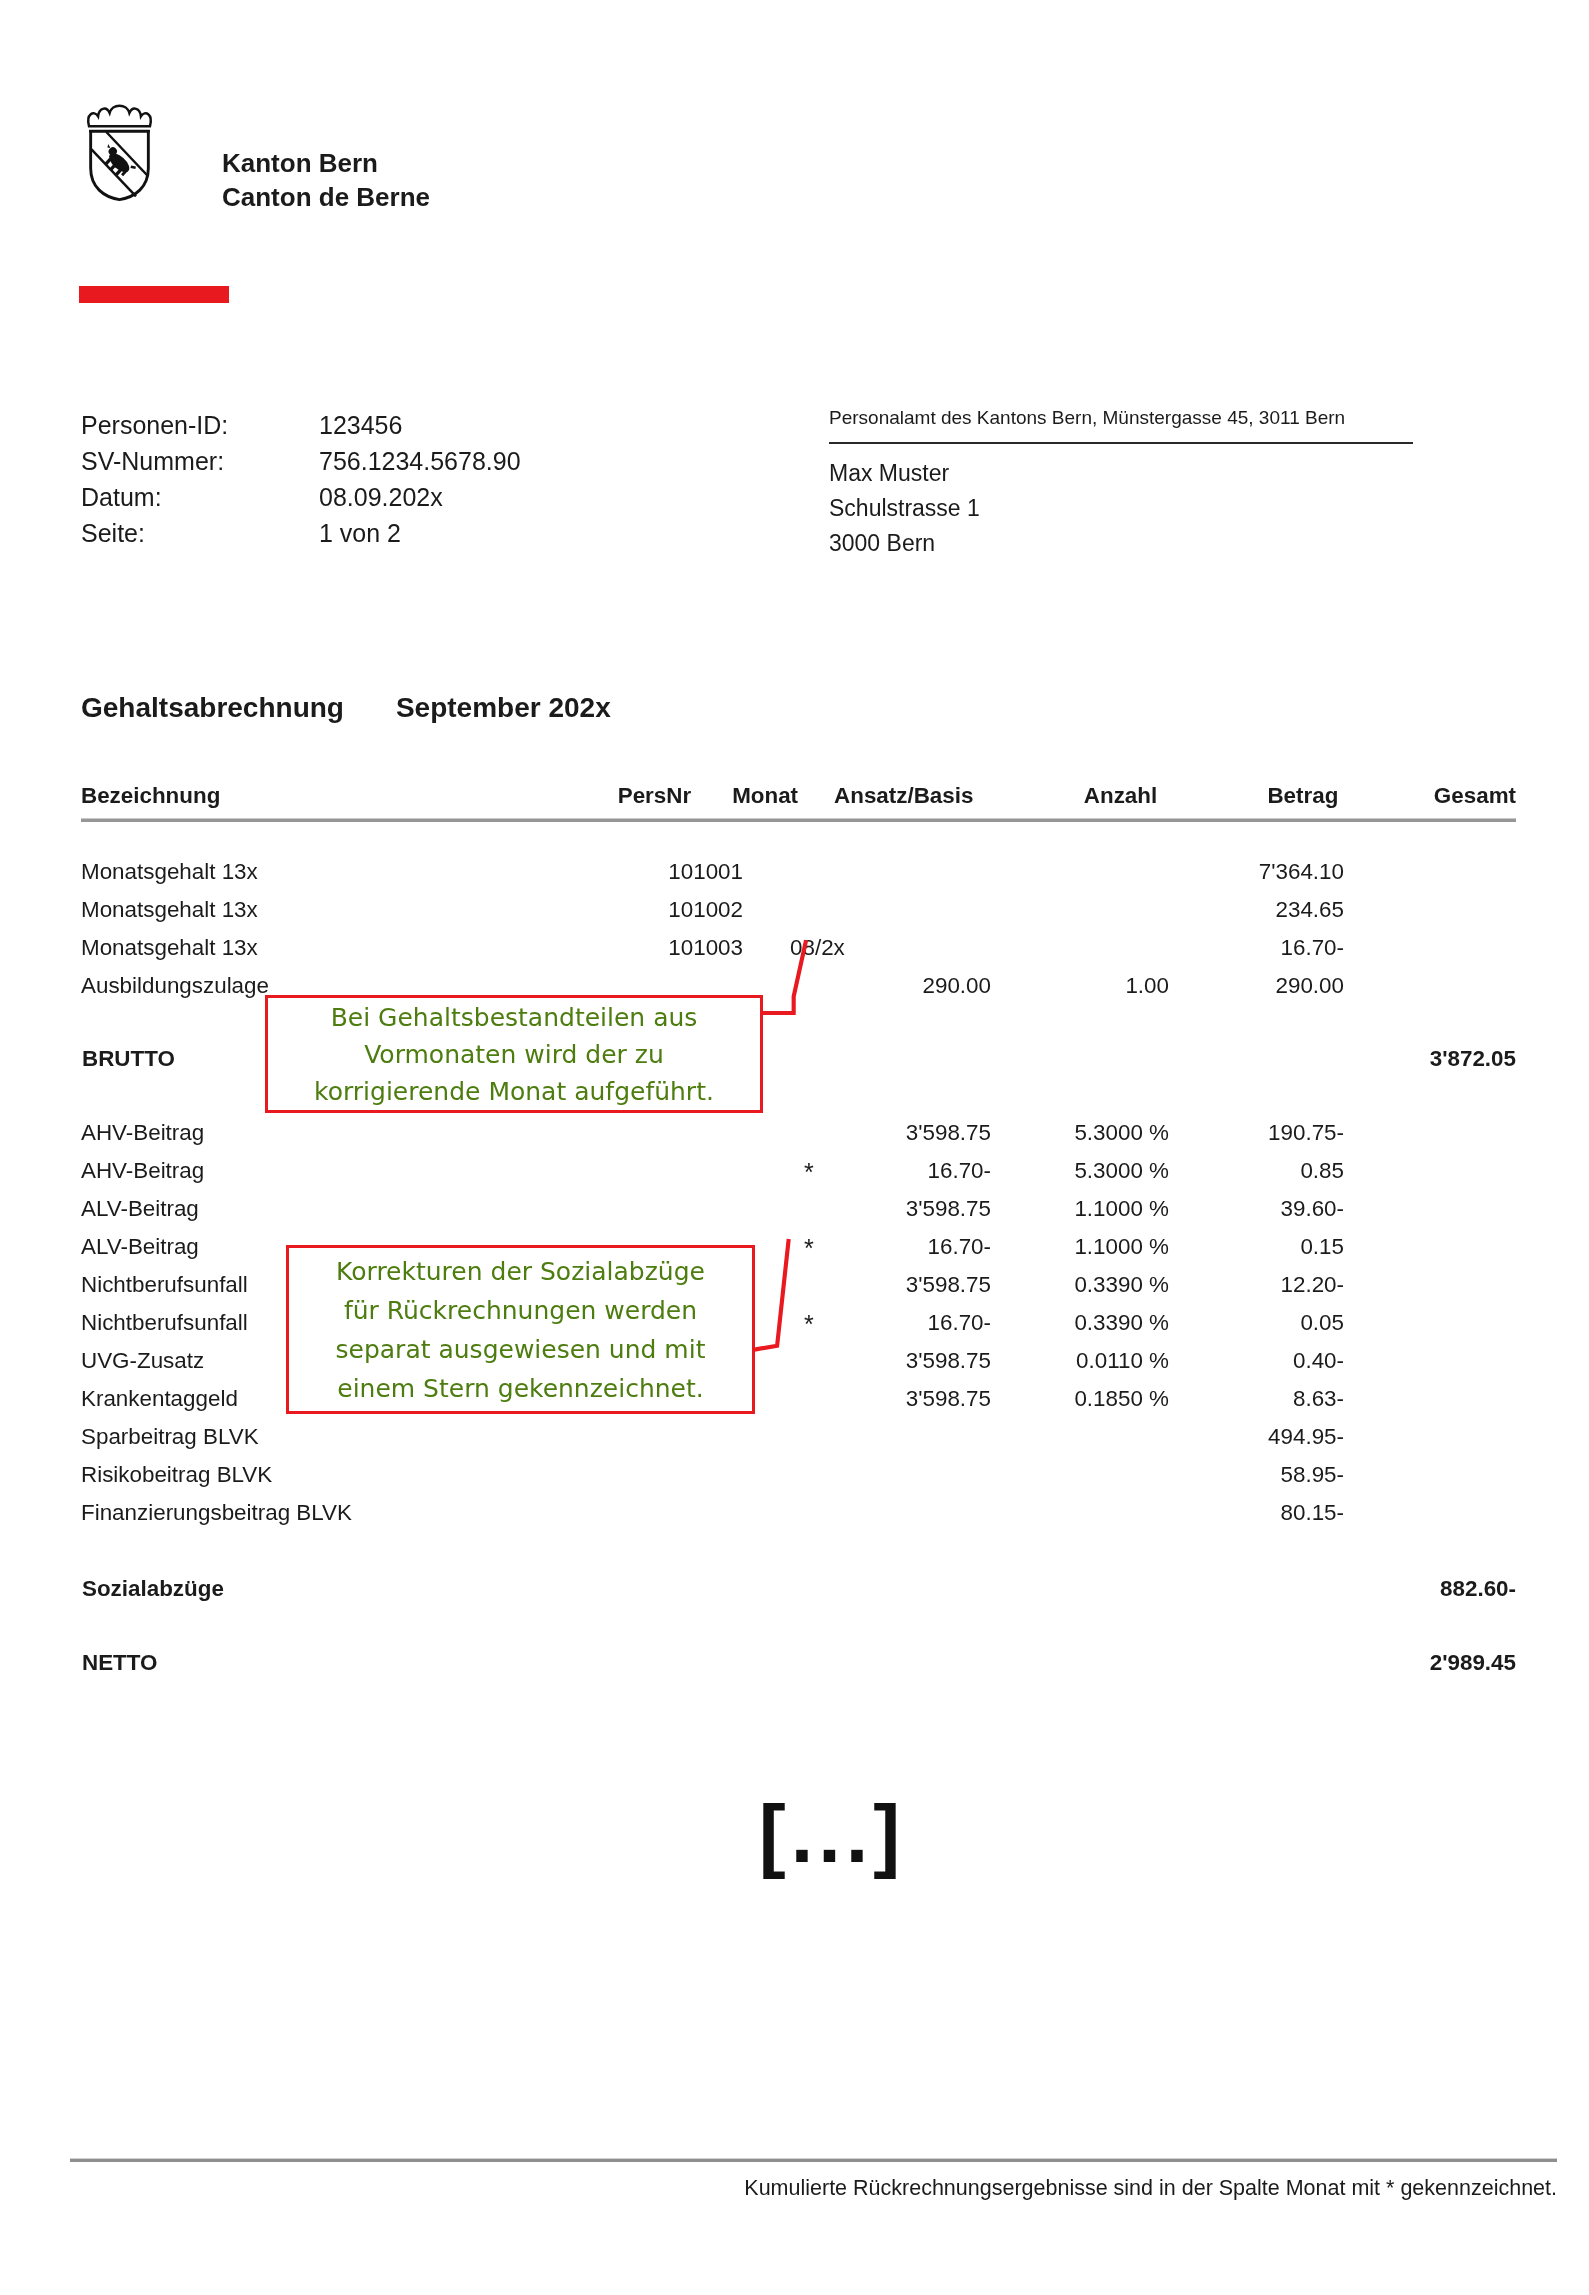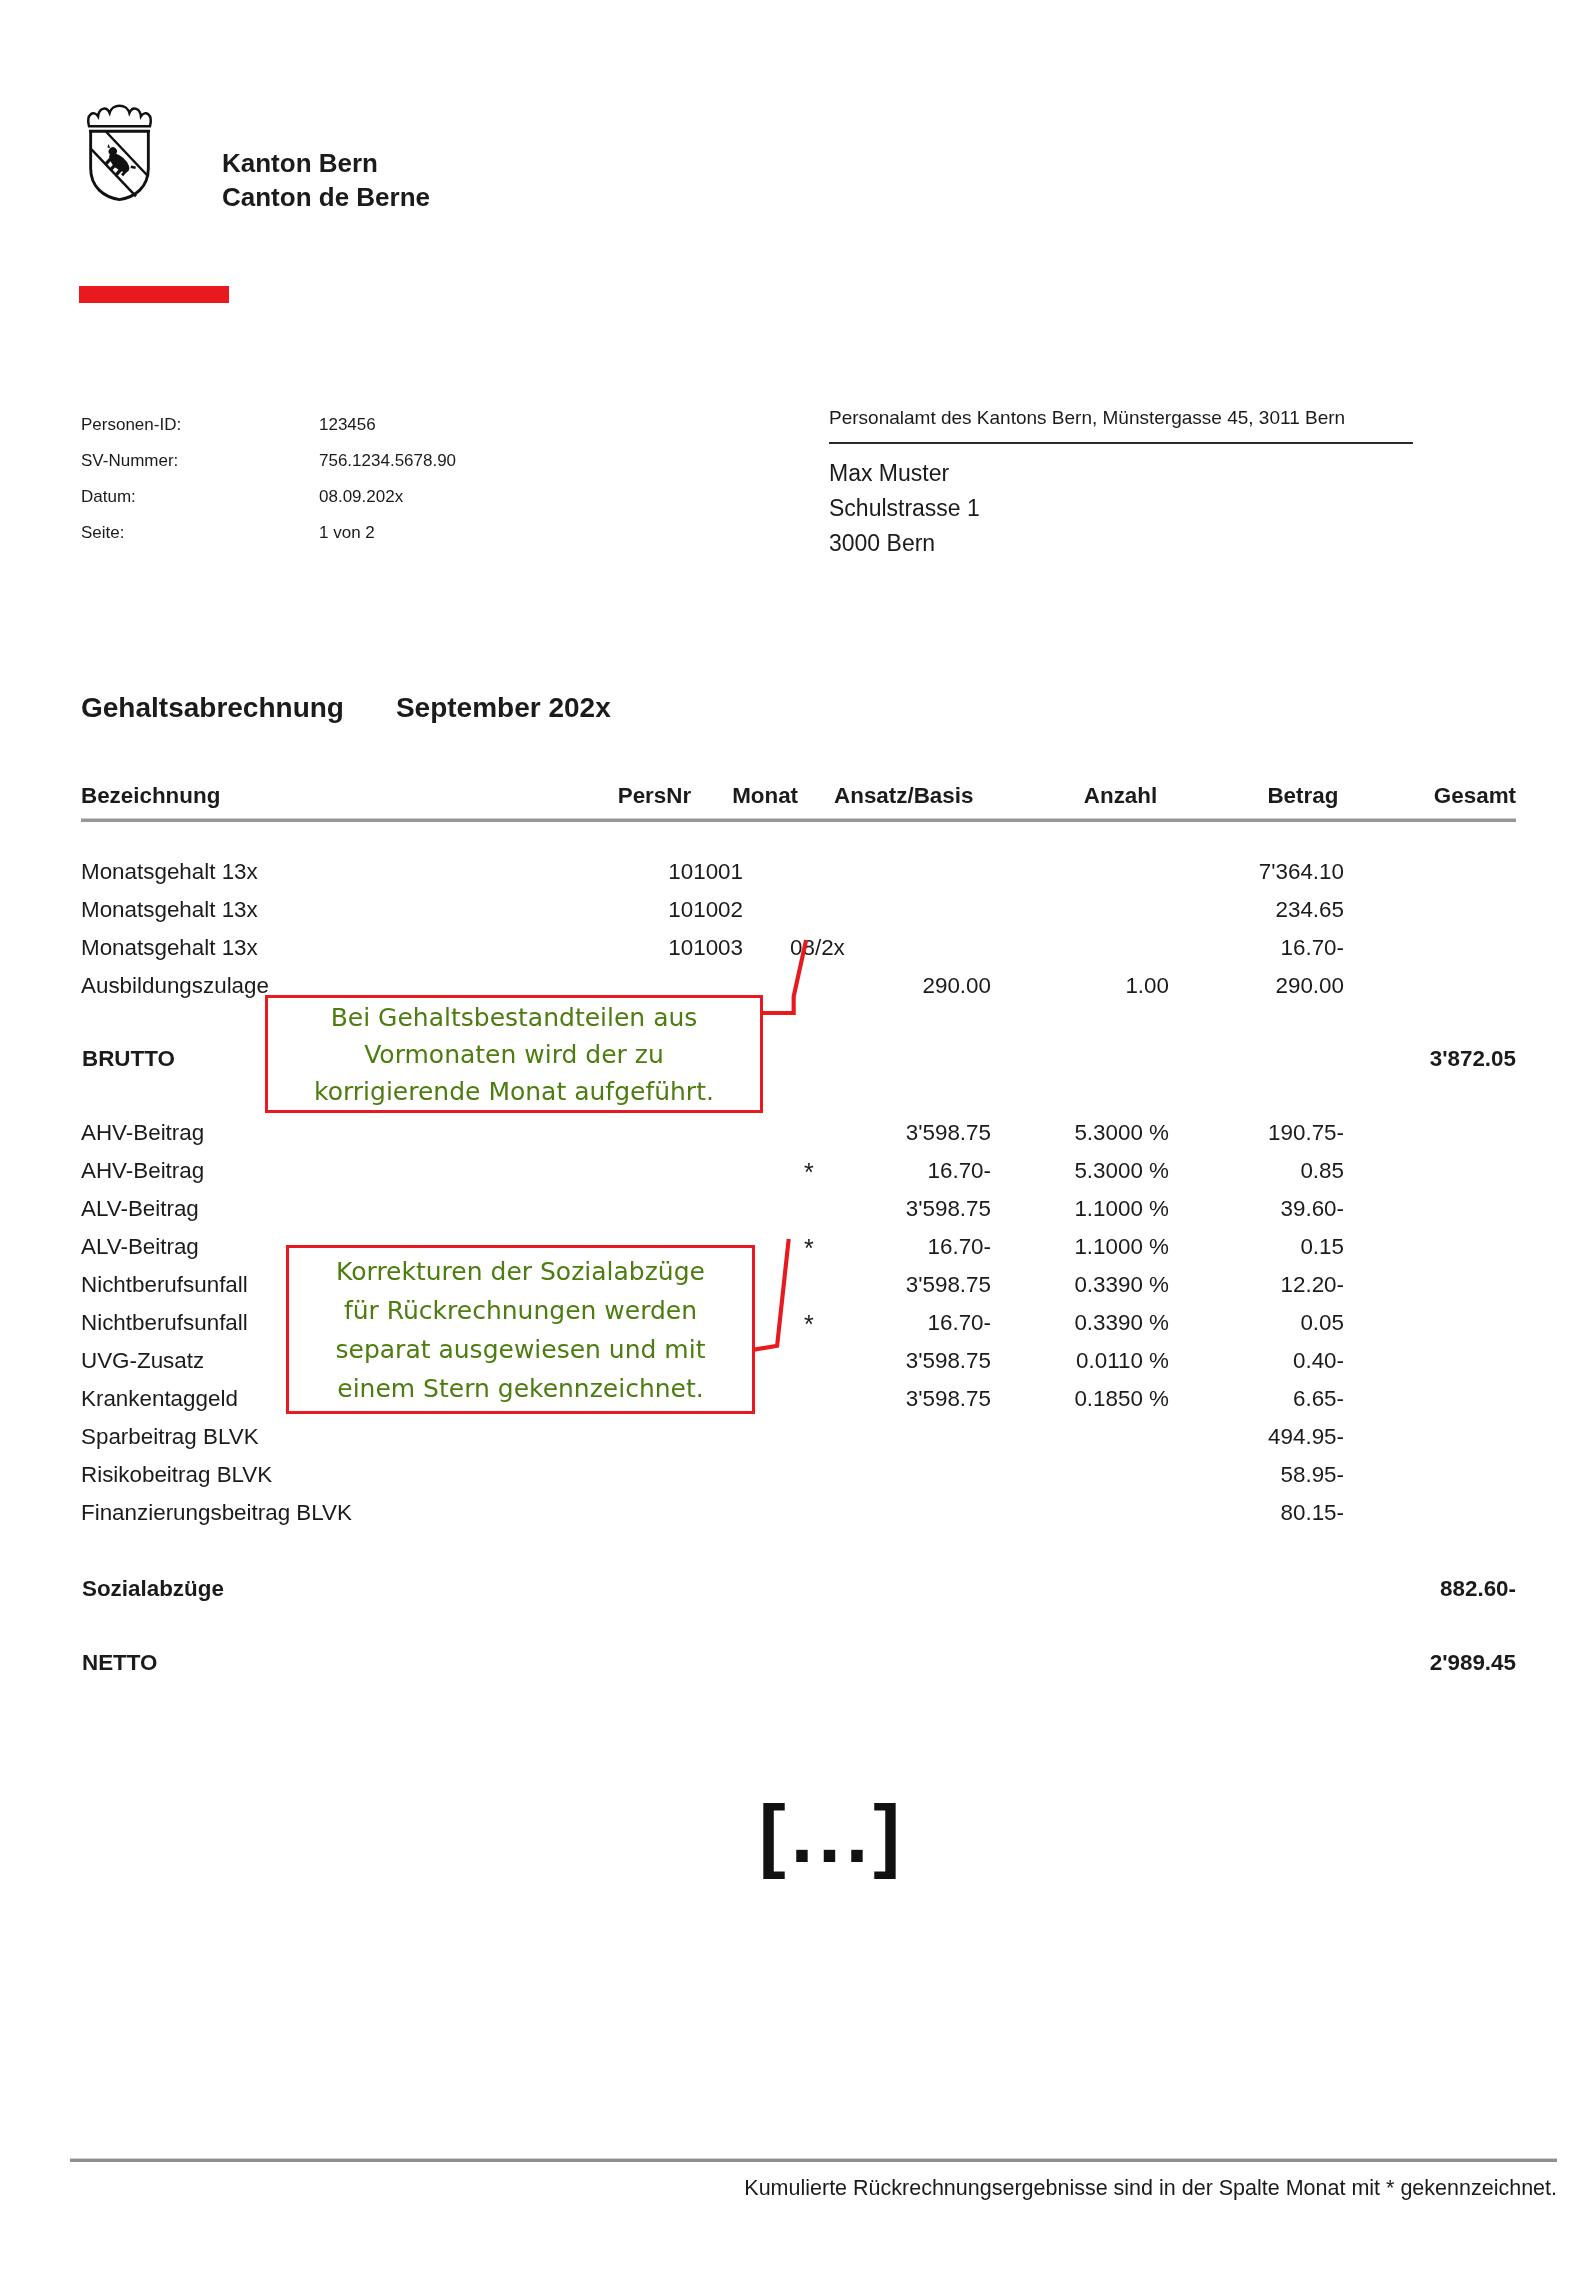--- a/index.html
+++ b/index.html
@@ -7,21 +7,21 @@
     position:relative;width:1589px;height:2295px;margin:0 auto;
     background:#ffffff;overflow:hidden;
     font-family:"Liberation Sans",sans-serif;color:#1b1b1b;
     -webkit-font-smoothing:antialiased;
   }
   
   #logo{position:absolute;left:78px;top:104px;width:83px;height:103px;}
   #org-name{position:absolute;left:222px;top:146px;font-size:26px;font-weight:bold;line-height:34px;white-space:nowrap;}
   #accent-bar{position:absolute;left:79px;top:286px;width:150px;height:17.4px;}
   
-  #meta{position:absolute;left:81px;top:407px;font-size:17px;line-height:36px;}
+  #meta{position:absolute;left:81px;top:407px;font-size:25px;line-height:36px;}
   .meta-row{display:flex;}
   .meta-label{width:238px;}
   .meta-value{white-space:nowrap;}
   
   #recipient{position:absolute;left:829px;top:407px;width:588px;}
   #sender-line{font-size:19px;padding-bottom:13px;border-bottom:2.5px solid #2a2a2a;width:584px;white-space:nowrap;}
   #recipient-address{margin-top:11.6px;font-size:23px;line-height:35px;}
   
   #doc-title{position:absolute;left:81px;top:692px;font-size:28px;font-weight:bold;white-space:nowrap;}
   #doc-title .period{margin-left:52px;}
@@ -249,21 +249,21 @@
           <div class="c4">0.0110 %</div>
           <div class="c5">0.40-</div>
           <div class="c6"></div>
         </div>
         <div class="trow">
           <div class="c0">Krankentaggeld</div>
           <div class="c1"></div>
           <div class="c2"></div>
           <div class="c3">3'598.75</div>
           <div class="c4">0.1850 %</div>
-          <div class="c5">6.65-</div>
+          <div class="c5">8.63-</div>
           <div class="c6"></div>
         </div>
         <div class="trow">
           <div class="c0">Sparbeitrag BLVK</div>
           <div class="c1"></div>
           <div class="c2"></div>
           <div class="c3"></div>
           <div class="c4"></div>
           <div class="c5">494.95-</div>
           <div class="c6"></div>

